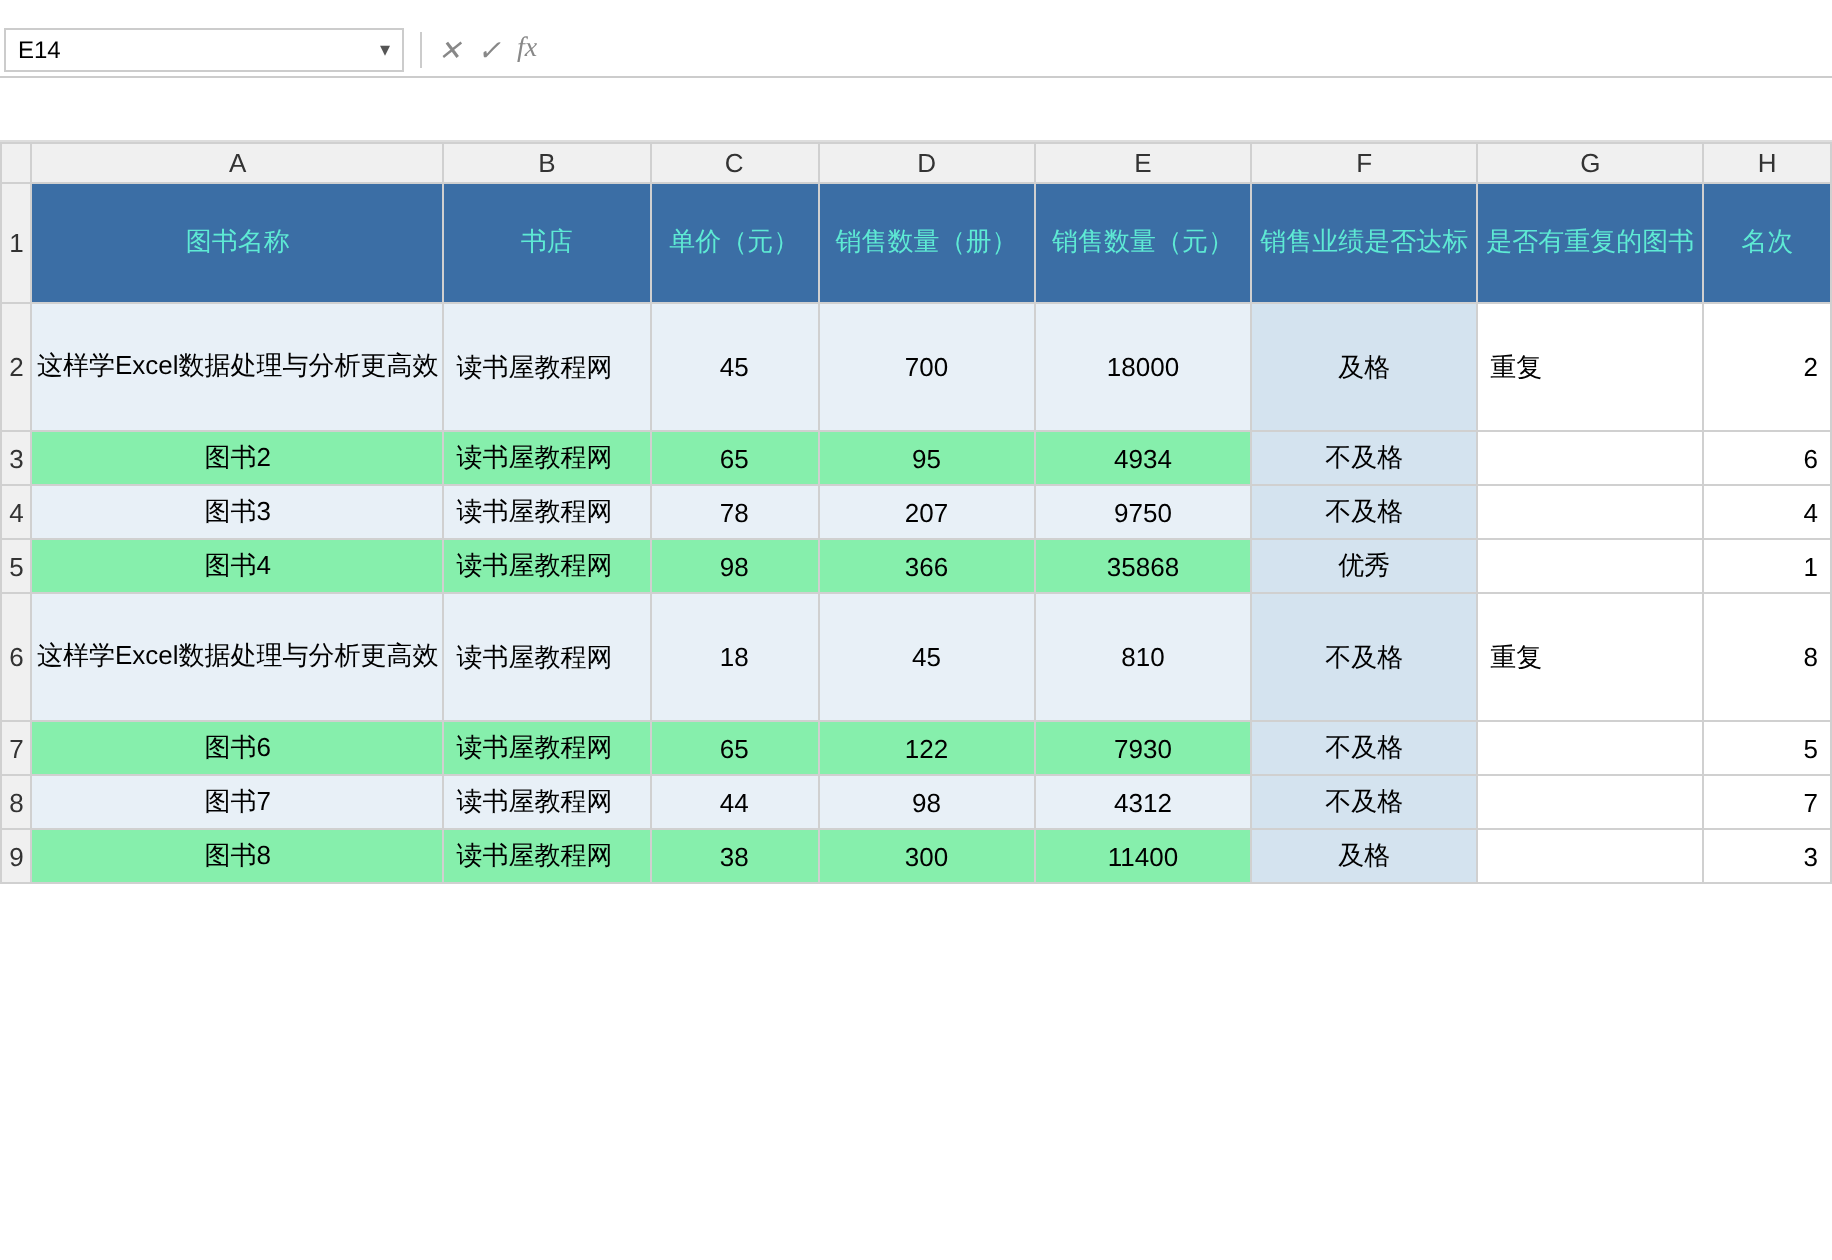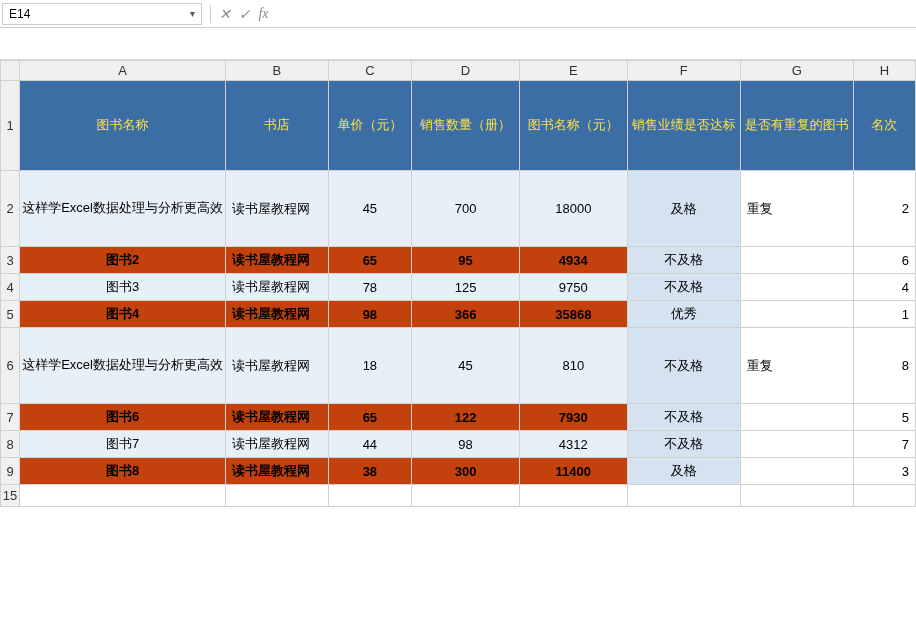--- a/index.html
+++ b/index.html
@@ -5,20 +5,21 @@
     * { box-sizing: border-box; margin: 0; padding: 0; }
     body { font-family: "SimSun", "宋体", Arial, sans-serif; font-size: 13px; background: #fff; color: #000; }
     
     .formula-bar {
       display: flex;
       align-items: center;
       height: 28px;
       border-bottom: 1px solid #ccc;
       padding: 0 2px;
       background: #fff;
+      margin-top: 11px;
     }
     .name-box {
       width: 200px;
       height: 22px;
       border: 1px solid #ccc;
       padding: 2px 6px;
       font-size: 12px;
       display: flex;
       align-items: center;
       justify-content: space-between;
@@ -91,42 +92,42 @@
     }
     .row-hdr {
       background: #f0f0f0;
       text-align: center;
       width: 24px;
       color: #333;
       font-weight: normal;
     }
     .data-header {
       background: #3b6ea5;
-      color: #fde047;
+      color: #5eead4;
       text-align: center;
       padding: 8px 4px;
       white-space: normal;
       line-height: 1.4;
-      height: 90px;
+      height: 60px;
       vertical-align: middle;
     }
     .data-cell {
       text-align: center;
       padding: 4px 6px;
       height: 26px;
       vertical-align: middle;
     }
     .wrap-cell {
       white-space: normal;
       line-height: 1.4;
       padding: 4px 2px;
     }
-    .tall-row .data-cell { height: 76px; }
+    .tall-row .data-cell { height: 64px; }
     .band-even { background: #e8f0f7; }
-    .band-odd { background: #c2410c; font-weight: bold; }
+    .band-odd { background: #86efac; }
     .left-align { text-align: left; padding-left: 6px; }
     .right-align { text-align: right; padding-right: 6px; }
     .status-cell { background: #d4e3ef; margin-top: 20px; }
     .empty-cell { height: 22px; }
     .selected-cell { outline: 2px solid #1a7f37; outline-offset: -2px; }
     
     .col-A { width: 118px; }
     .col-B { width: 118px; }
     .col-C { width: 96px; }
     .col-D { width: 118px; }
@@ -169,21 +170,21 @@
       <th class="col-H">H</th>
     </tr>
   </thead>
   <tbody id="sheet-body">
   <tr>
           <th class="row-hdr">1</th>
           <td class="data-header">图书名称</td>
           <td class="data-header">书店</td>
           <td class="data-header">单价（元）</td>
           <td class="data-header">销售数量（册）</td>
-          <td class="data-header">图书名称（元）</td>
+          <td class="data-header">销售数量（元）</td>
           <td class="data-header">销售业绩是否达标</td>
           <td class="data-header">是否有重复的图书</td>
           <td class="data-header">名次</td>
         </tr>
         <tr class="tall-row">
           <th class="row-hdr">2</th>
           <td class="data-cell band-even wrap-cell">这样学Excel数据处理与分析更高效</td>
           <td class="data-cell band-even left-align">读书屋教程网</td>
           <td class="data-cell band-even">45</td>
           <td class="data-cell band-even">700</td>
@@ -201,21 +202,21 @@
           <td class="data-cell band-odd">4934</td>
           <td class="data-cell status-cell">不及格</td>
           <td class="data-cell left-align"></td>
           <td class="data-cell right-align">6</td>
         </tr>
         <tr>
           <th class="row-hdr">4</th>
           <td class="data-cell band-even">图书3</td>
           <td class="data-cell band-even left-align">读书屋教程网</td>
           <td class="data-cell band-even">78</td>
-          <td class="data-cell band-even">125</td>
+          <td class="data-cell band-even">207</td>
           <td class="data-cell band-even">9750</td>
           <td class="data-cell status-cell">不及格</td>
           <td class="data-cell left-align"></td>
           <td class="data-cell right-align">4</td>
         </tr>
         <tr>
           <th class="row-hdr">5</th>
           <td class="data-cell band-odd">图书4</td>
           <td class="data-cell band-odd left-align">读书屋教程网</td>
           <td class="data-cell band-odd">98</td>
@@ -262,26 +263,15 @@
           <th class="row-hdr">9</th>
           <td class="data-cell band-odd">图书8</td>
           <td class="data-cell band-odd left-align">读书屋教程网</td>
           <td class="data-cell band-odd">38</td>
           <td class="data-cell band-odd">300</td>
           <td class="data-cell band-odd">11400</td>
           <td class="data-cell status-cell">及格</td>
           <td class="data-cell left-align"></td>
           <td class="data-cell right-align">3</td>
         </tr>
-        <tr>
-          <th class="row-hdr">15</th>
-          <td class="empty-cell"></td>
-          <td class="empty-cell"></td>
-          <td class="empty-cell"></td>
-          <td class="empty-cell"></td>
-          <td class="empty-cell"></td>
-          <td class="empty-cell"></td>
-          <td class="empty-cell"></td>
-          <td class="empty-cell"></td>
-        </tr>
       </tbody>
 </table>
 </div>
 
 </body></html>

